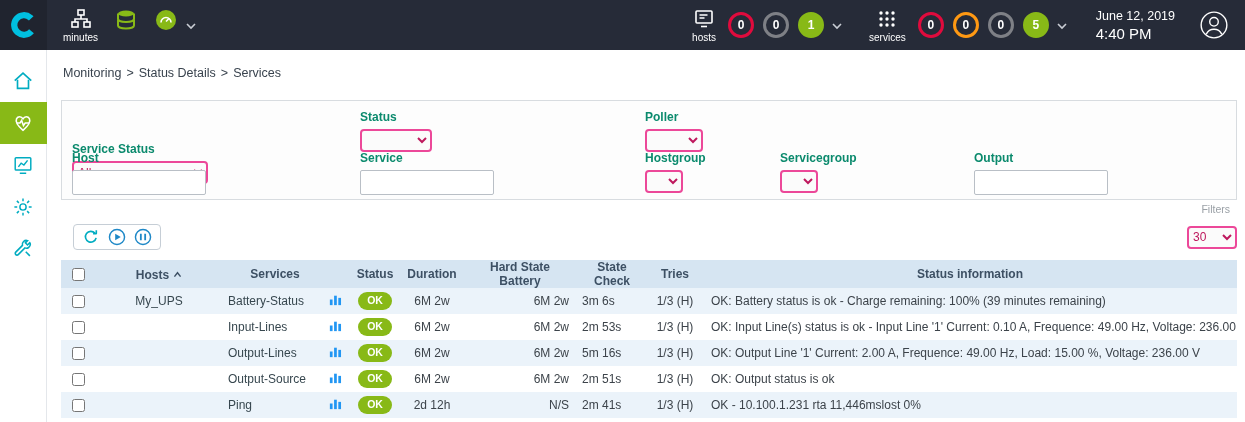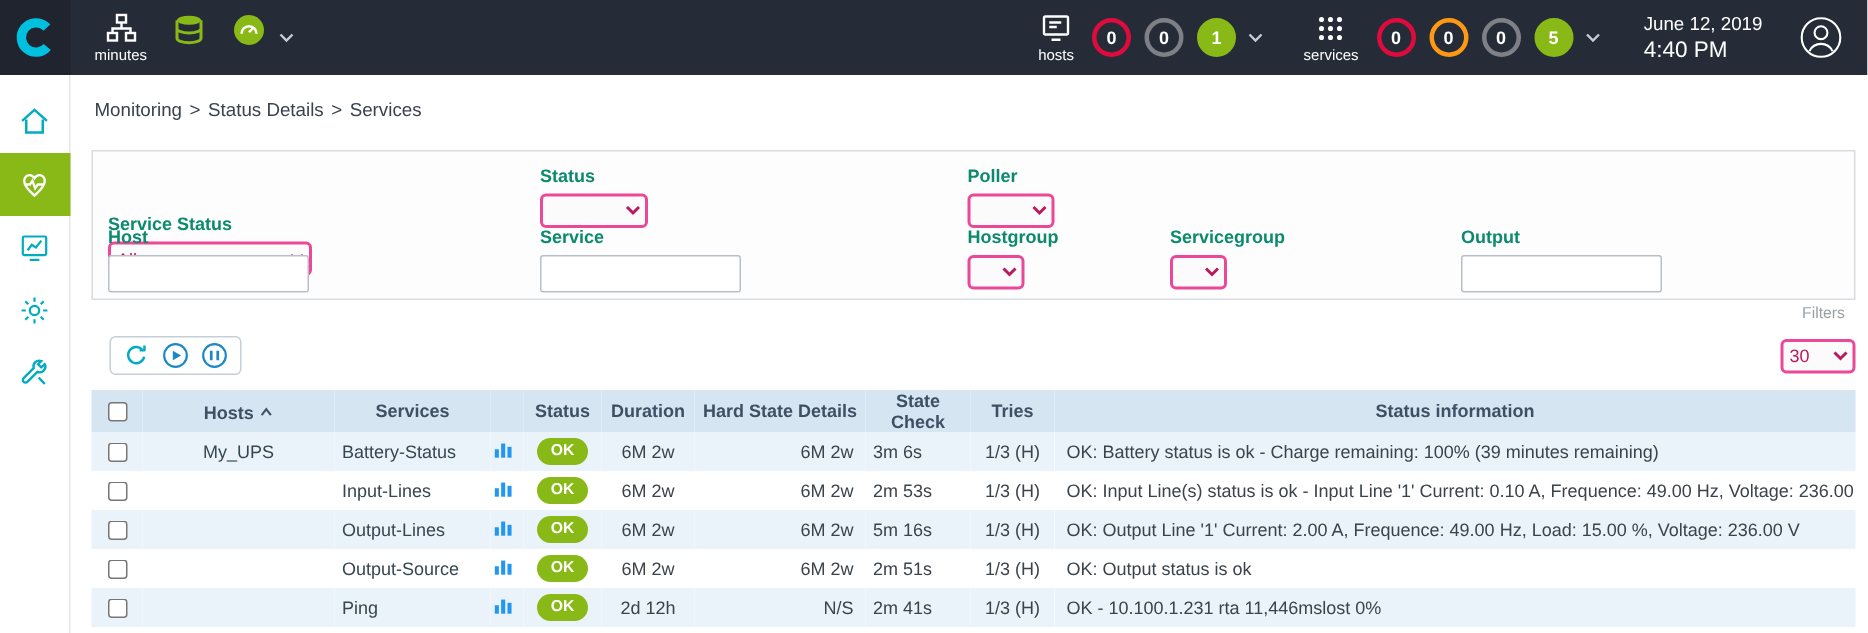--- a/index.html
+++ b/index.html
@@ -305,21 +305,21 @@
           <th class="c-check"><input type="checkbox" style=""></th>
           <th>
             <span>Hosts</span><span class="sort-ico"><svg width="9" height="7" viewBox="0 0 10 8" fill="none" stroke="#3D5064" stroke-width="1.6">
                   <path d="M1.5 6.5L5 2l3.5 4.5"></path>
                 </svg></span>
           </th>
           <th>Services</th>
           <th></th>
           <th>Status</th>
           <th>Duration</th>
-          <th>Hard State Details</th>
+          <th>Hard State Battery</th>
           <th>State Check</th>
           <th>Tries</th>
           <th>Status information</th>
         </tr>
       </thead>
       <tbody>
         <tr class="alt">
           <td class="c-check"><input type="checkbox" style=""></td>
           <td class="c-host"><span class="host-link">My_UPS</span></td>
           <td class="c-svc"><span class="svc-link">Battery-Status</span></td>

